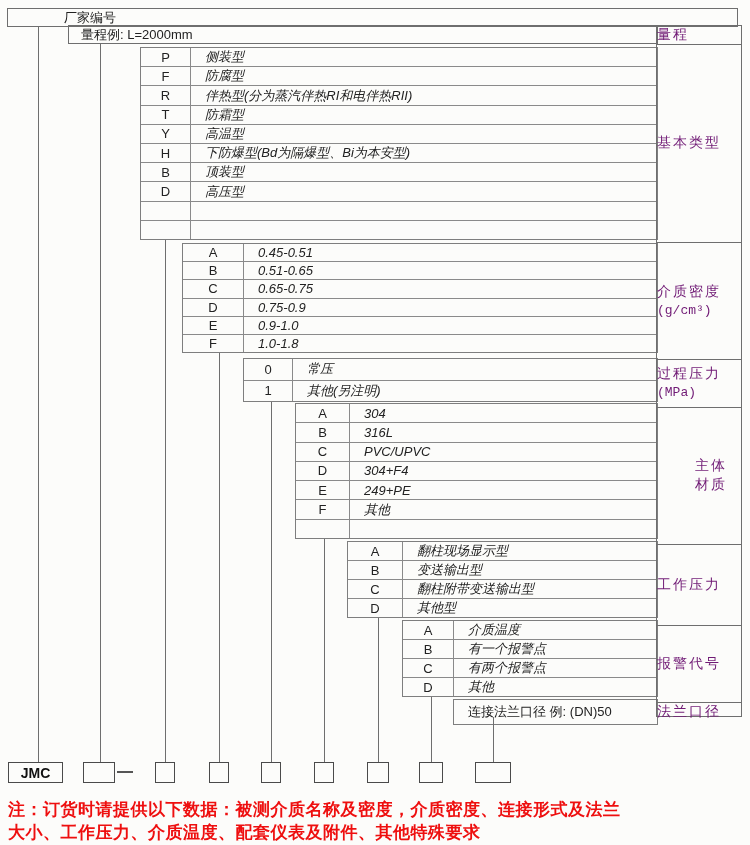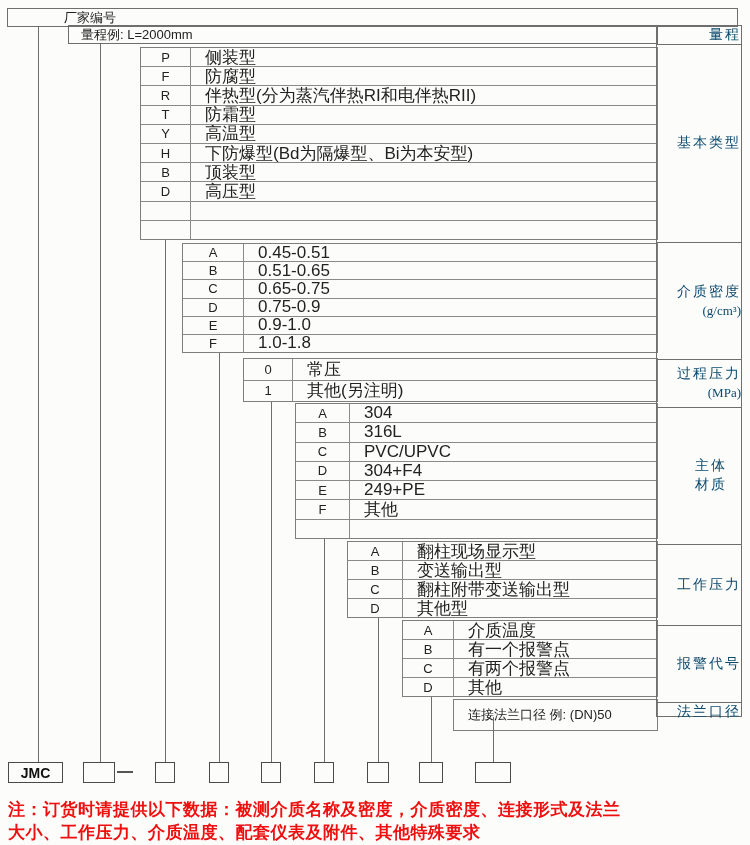--- a/index.html
+++ b/index.html
@@ -10,25 +10,25 @@
   }
   .abs{position:absolute;box-sizing:border-box;}
   
   .frame{border:1px solid #6e6e6e;background:transparent;display:flex;align-items:center;font-size:13px;}
   
   .sec-table{border:1px solid #7e7e7e;display:flex;flex-direction:column;background:transparent;}
   .trow{flex:1;display:flex;border-bottom:1px solid #8a8a8a;min-height:0;}
   .trow:last-child{border-bottom:none;}
   .code{border-right:1px solid #8a8a8a;display:flex;align-items:center;justify-content:center;
         font-size:13px;flex:none;}
-  .desc{flex:1;display:flex;align-items:center;padding-left:14px;font-size:17px;white-space:nowrap;overflow:hidden;}
+  .desc{flex:1;display:flex;align-items:center;padding-left:14px;font-size:13px;white-space:nowrap;overflow:hidden;font-style:italic;}
   
   #label-col{border:1px solid #6e6e6e;display:flex;flex-direction:column;}
-  .lab-cell{border-bottom:1px solid #6e6e6e;display:flex;flex-direction:column;align-items:flex-end;justify-content:center;
-            font-family:Liberation Serif, serif;font-size:14px;letter-spacing:2px;color:#0c4a6e;line-height:1.35;}
+  .lab-cell{border-bottom:1px solid #6e6e6e;display:flex;flex-direction:column;align-items:flex-start;justify-content:center;
+            font-family:Liberation Mono, monospace;font-size:14px;letter-spacing:2px;color:#701a75;line-height:1.35;}
   .lab-cell:last-child{border-bottom:none;}
   .lab-unit{letter-spacing:0;font-size:13px;}
   
   .vline{width:1px;background:#6e6e6e;}
   
   .cbox{border:1px solid #4a4a4a;background:transparent;display:flex;align-items:center;justify-content:center;
         font-size:14px;font-weight:bold;color:#111;}
   .dash{height:0;border-top:2px solid #555;}
   
   #order-note{color:#ee0f0f;font-weight:bold;font-size:17px;line-height:23px;letter-spacing:0.5px;white-space:nowrap;}
@@ -189,21 +189,21 @@
       <div class="trow">
         <div class="code" style="width: 50px;">C</div>
         <div class="desc">有两个报警点</div>
       </div>
       <div class="trow">
         <div class="code" style="width: 50px;">D</div>
         <div class="desc">其他</div>
       </div>
     </div>
 
-  <div class="abs frame" style="left:453px;top:699px;width:205px;height:32px;border-color:#7e7e7e;">
+  <div class="abs frame" style="left:453px;top:699px;width:205px;height:26px;border-color:#7e7e7e;">
     <span style="padding-left:14px;">连接法兰口径 例: (DN)50</span>
   </div>
 
   <div class="abs" id="label-col" style="left:656px;top:25px;width:86px;height:692px;">
     <div class="lab-cell" style="height:18px;flex:none;">
       <span>量程</span>
     </div>
     <div class="lab-cell" style="height:197px;flex:none;">
       <span>基本类型</span>
     </div>

